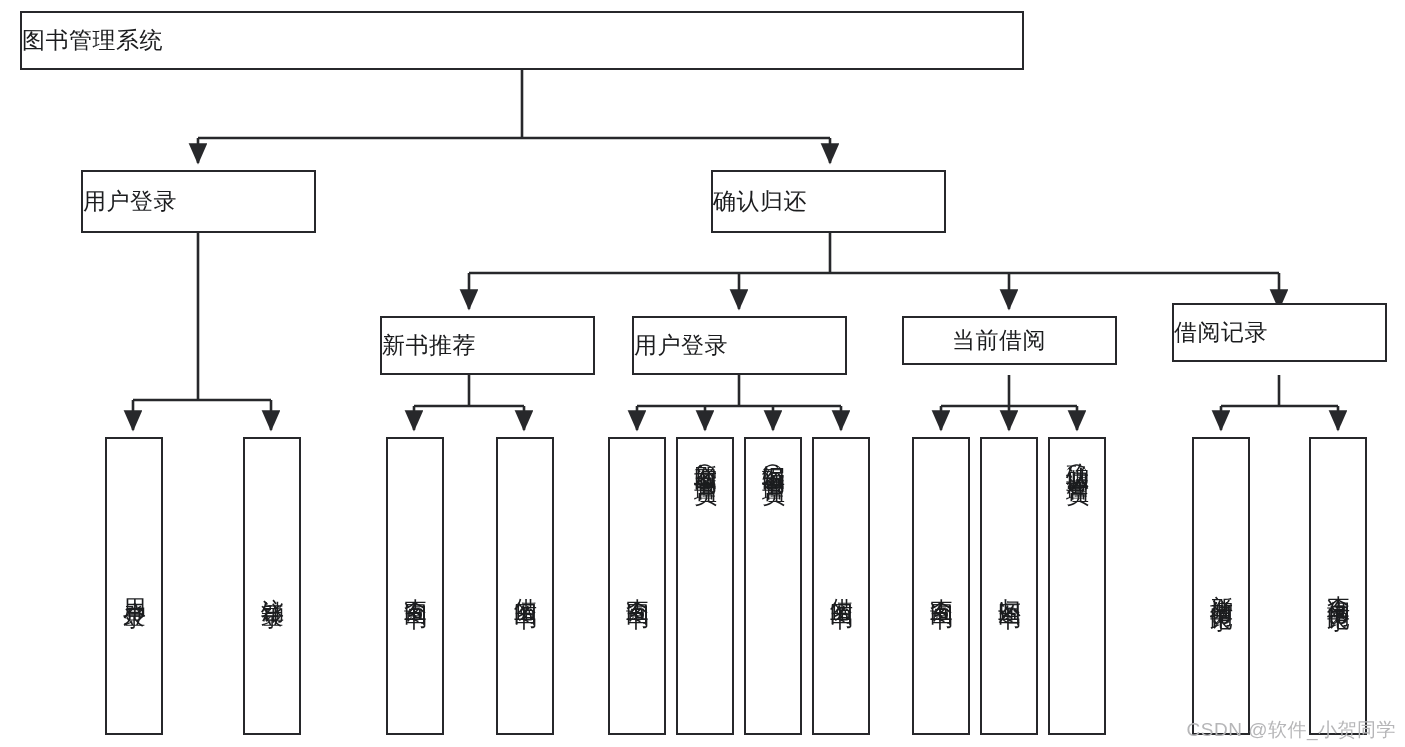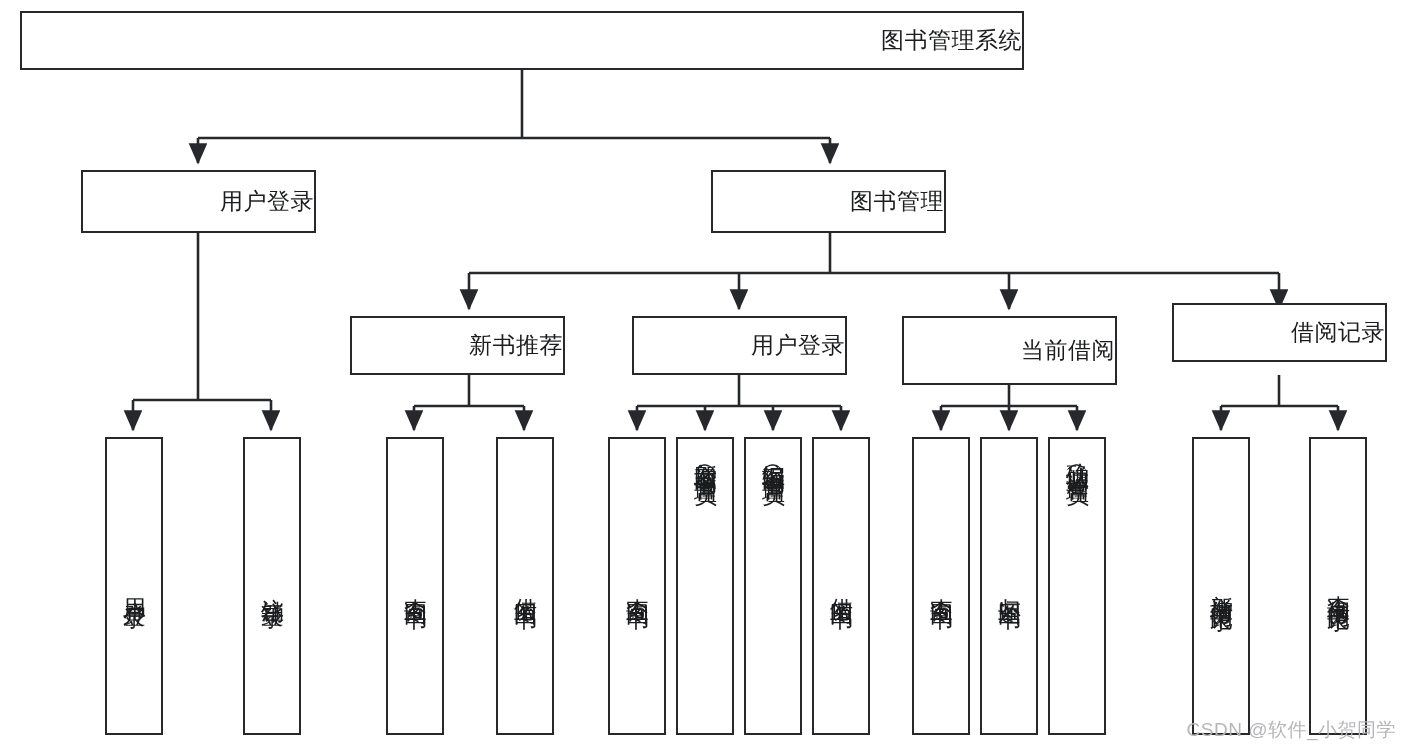--- a/index.html
+++ b/index.html
@@ -24,21 +24,21 @@
     width: 1405px;
     height: 747px;
   }
   .node {
     position: absolute;
     box-sizing: border-box;
     border: 2px solid #27282b;
     background: #ffffff;
     display: flex;
     align-items: center;
-    justify-content: flex-end;
+    justify-content: flex-start;
     color: #1b1c1e;
     z-index: 2;
   }
   .node .label {
     display: block;
     text-align: center;
     line-height: 1.12;
     letter-spacing: 0.5px;
   }
   .node.horizontal .label {
@@ -131,30 +131,30 @@
   </svg>
 
   <div class="node horizontal" style="left:20px; top:11px; width:1004px; height:59px;">
     <span class="label">图书管理系统</span>
   </div>
 
   <div class="node horizontal" style="left:81px; top:170px; width:235px; height:63px;">
     <span class="label">用户登录</span>
   </div>
   <div class="node horizontal" style="left:711px; top:170px; width:235px; height:63px;">
-    <span class="label">图书管理</span>
-  </div>
-
-  <div class="node horizontal" style="left:350px; top:316px; width:215px; height:59px;">
+    <span class="label">确认归还</span>
+  </div>
+
+  <div class="node horizontal" style="left:380px; top:316px; width:215px; height:59px;">
     <span class="label">新书推荐</span>
   </div>
   <div class="node horizontal" style="left:632px; top:316px; width:215px; height:59px;">
     <span class="label">用户登录</span>
   </div>
-  <div class="node horizontal" style="left:902px; top:316px; width:215px; height:69px;">
+  <div class="node horizontal" style="left:902px; top:316px; width:215px; height:49px;padding-left:48px;">
     <span class="label">当前借阅</span>
   </div>
   <div class="node horizontal" style="left:1172px; top:303px; width:215px; height:59px;">
     <span class="label">借阅记录</span>
   </div>
 
   <div class="node vertical mid" style="left:105px; top:437px; width:58px; height:298px;">
     <span class="label">用户登录</span>
   </div>
   <div class="node vertical mid" style="left:243px; top:437px; width:58px; height:298px;">

